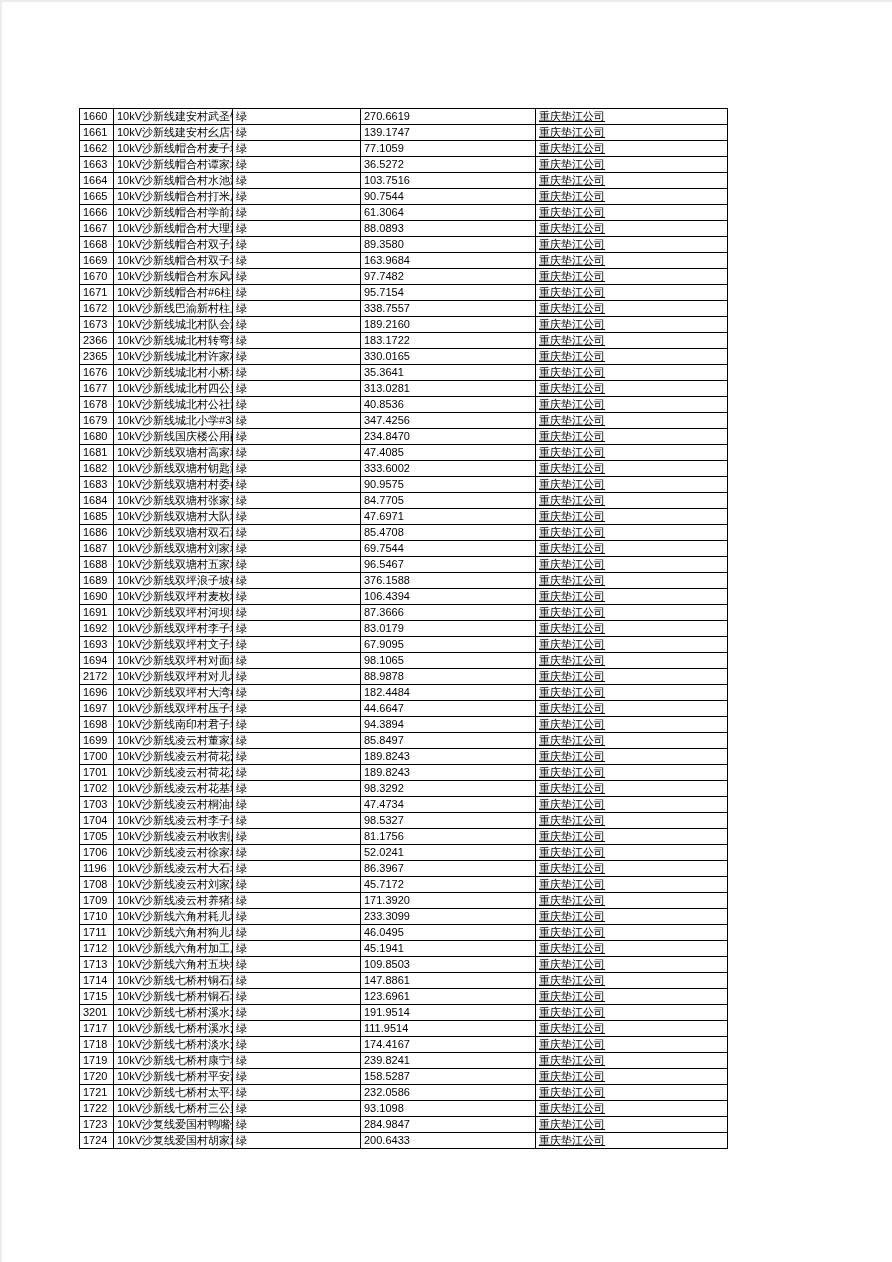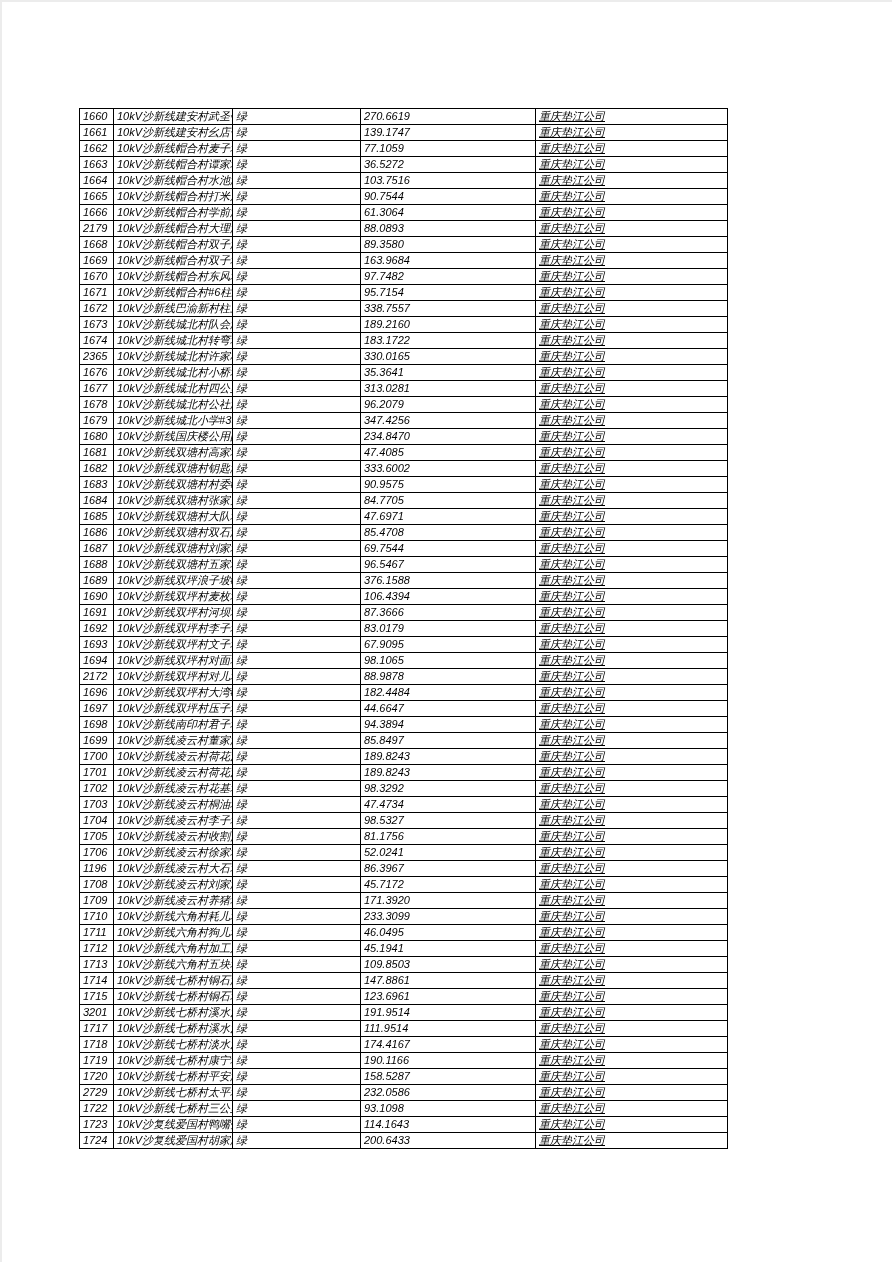--- a/index.html
+++ b/index.html
@@ -27,21 +27,20 @@
     width: 2px; height: 1262px;
     background: #ececec;
   }
   table.grid {
     position: absolute;
     left: 79px;
     top: 108px;
     width: 648px;
     border-collapse: collapse;
     table-layout: fixed;
-    font-style: italic;
   }
   table.grid td {
     border: 1px solid #000000;
     height: 15px;
     font-size: 11px;
     line-height: 15px;
     color: #000000;
     padding: 0 1px 0 3px;
     overflow: hidden;
     white-space: nowrap;
@@ -116,21 +115,21 @@
     <td class="c-company">重庆垫江公司</td>
   </tr>
         <tr>
     <td class="c-id">1666</td>
     <td class="c-name">10kV沙新线帽合村学前湾</td>
     <td class="c-status">绿</td>
     <td class="c-value">61.3064</td>
     <td class="c-company">重庆垫江公司</td>
   </tr>
         <tr>
-    <td class="c-id">2179</td>
+    <td class="c-id">1667</td>
     <td class="c-name">10kV沙新线帽合村大理湾</td>
     <td class="c-status">绿</td>
     <td class="c-value">88.0893</td>
     <td class="c-company">重庆垫江公司</td>
   </tr>
         <tr>
     <td class="c-id">1668</td>
     <td class="c-name">10kV沙新线帽合村双子湾</td>
     <td class="c-status">绿</td>
     <td class="c-value">89.3580</td>
@@ -165,21 +164,21 @@
     <td class="c-company">重庆垫江公司</td>
   </tr>
         <tr>
     <td class="c-id">1673</td>
     <td class="c-name">10kV沙新线城北村队会湾</td>
     <td class="c-status">绿</td>
     <td class="c-value">189.2160</td>
     <td class="c-company">重庆垫江公司</td>
   </tr>
         <tr>
-    <td class="c-id">1674</td>
+    <td class="c-id">2366</td>
     <td class="c-name">10kV沙新线城北村转弯坡</td>
     <td class="c-status">绿</td>
     <td class="c-value">183.1722</td>
     <td class="c-company">重庆垫江公司</td>
   </tr>
         <tr>
     <td class="c-id">2365</td>
     <td class="c-name">10kV沙新线城北村许家桥</td>
     <td class="c-status">绿</td>
     <td class="c-value">330.0165</td>
@@ -196,21 +195,21 @@
     <td class="c-id">1677</td>
     <td class="c-name">10kV沙新线城北村四公里</td>
     <td class="c-status">绿</td>
     <td class="c-value">313.0281</td>
     <td class="c-company">重庆垫江公司</td>
   </tr>
         <tr>
     <td class="c-id">1678</td>
     <td class="c-name">10kV沙新线城北村公社湾</td>
     <td class="c-status">绿</td>
-    <td class="c-value">96.2079</td>
+    <td class="c-value">40.8536</td>
     <td class="c-company">重庆垫江公司</td>
   </tr>
         <tr>
     <td class="c-id">1679</td>
     <td class="c-name">10kV沙新线城北小学#3柱</td>
     <td class="c-status">绿</td>
     <td class="c-value">347.4256</td>
     <td class="c-company">重庆垫江公司</td>
   </tr>
         <tr>
@@ -483,49 +482,49 @@
     <td class="c-id">1718</td>
     <td class="c-name">10kV沙新线七桥村淡水沟</td>
     <td class="c-status">绿</td>
     <td class="c-value">174.4167</td>
     <td class="c-company">重庆垫江公司</td>
   </tr>
         <tr>
     <td class="c-id">1719</td>
     <td class="c-name">10kV沙新线七桥村康宁坡</td>
     <td class="c-status">绿</td>
-    <td class="c-value">190.1166</td>
+    <td class="c-value">239.8241</td>
     <td class="c-company">重庆垫江公司</td>
   </tr>
         <tr>
     <td class="c-id">1720</td>
     <td class="c-name">10kV沙新线七桥村平安湾</td>
     <td class="c-status">绿</td>
     <td class="c-value">158.5287</td>
     <td class="c-company">重庆垫江公司</td>
   </tr>
         <tr>
-    <td class="c-id">2729</td>
+    <td class="c-id">1721</td>
     <td class="c-name">10kV沙新线七桥村太平坝</td>
     <td class="c-status">绿</td>
     <td class="c-value">232.0586</td>
     <td class="c-company">重庆垫江公司</td>
   </tr>
         <tr>
     <td class="c-id">1722</td>
     <td class="c-name">10kV沙新线七桥村三公里</td>
     <td class="c-status">绿</td>
     <td class="c-value">93.1098</td>
     <td class="c-company">重庆垫江公司</td>
   </tr>
         <tr>
     <td class="c-id">1723</td>
     <td class="c-name">10kV沙复线爱国村鸭嘴壳</td>
     <td class="c-status">绿</td>
-    <td class="c-value">114.1643</td>
+    <td class="c-value">284.9847</td>
     <td class="c-company">重庆垫江公司</td>
   </tr>
         <tr>
     <td class="c-id">1724</td>
     <td class="c-name">10kV沙复线爱国村胡家湾</td>
     <td class="c-status">绿</td>
     <td class="c-value">200.6433</td>
     <td class="c-company">重庆垫江公司</td>
   </tr>
       </tbody>

